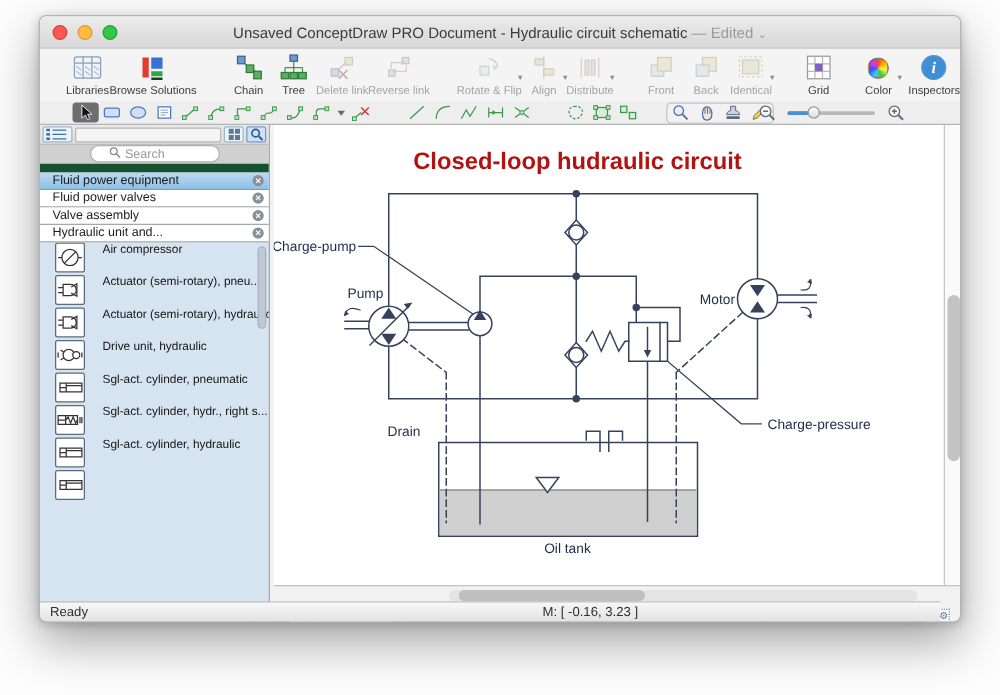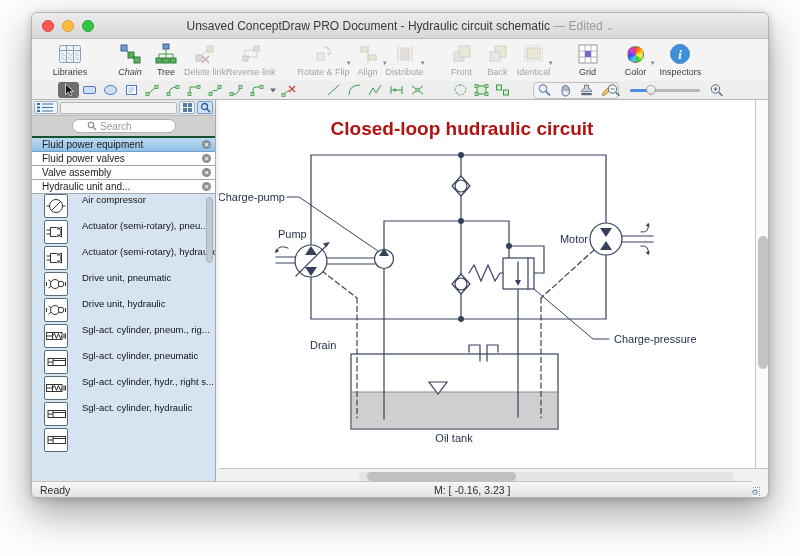--- a/index.html
+++ b/index.html
@@ -47,22 +47,22 @@
   
   .content { position:absolute; left:0; top:87px; right:0; bottom:16px; }
   .sidebar { position:absolute; left:0; top:0; width:184px; height:383px; background:#d6e3f0; border-right:1px solid #a9a9a9; }
   .sb-toolbar { position:absolute; left:0; top:0; right:0; height:16px; background:linear-gradient(#e9e9e9,#dcdcdc);
                 border-bottom:1px solid #bdbdbd; display:flex; align-items:center; padding:0 2px; gap:2px; }
   .sb-btn { height:13px; border:1px solid #9fb6cc; border-radius:2px; background:#eef3f8; display:flex; align-items:center; justify-content:center; }
   .sb-btn.w22 { width:24px; }
   .sb-btn.w15 { width:16px; }
   .sb-btn.active { background:#cfe2f4; border-color:#6f9fd0; }
   .sb-field { flex:1; height:12px; background:#f4f4f4; border:1px solid #b8b8b8; border-radius:2px; }
-  .searchstrip { position:absolute; left:0; top:16px; right:0; height:22px; background:#d0d0d0; border-bottom:2px solid #14532d;
-                 display:flex; align-items:center; justify-content:center; }
+  .searchstrip { position:absolute; left:0; top:16px; right:0; height:22px; background:#d0d0d0; border-bottom:7px solid #14532d;
+                 display:flex; justify-content:center; }
   .searchbox { width:104px; height:14px; background:#fff; border:1px solid #b0b0b0; border-radius:8px;
                display:flex; align-items:center; justify-content:center; gap:3px; }
   .searchbox input { border:none; outline:none; width:60px; font-size:10px; color:#555; background:transparent; font-family:"Liberation Sans",sans-serif; }
   .searchbox input::placeholder { color:#9a9a9a; }
   .cats { position:absolute; left:0; top:38px; right:0; }
   .cat { height:14px; background:#fff; border-bottom:1px solid #a2a8ae; display:flex; align-items:center;
          padding:0 4px 0 10px; font-size:10px; color:#1c1c1c; }
   .cat.selected { background:linear-gradient(#bcdaf2,#8fc0e6); border-bottom:1px solid #6f9fc8; }
   .cat .lbl { flex:1; white-space:nowrap; overflow:hidden; }
   .cat-close { width:9px; height:9px; border-radius:50%; background:#8a8f96; color:#fff; font-size:8px; line-height:9px;
@@ -119,21 +119,32 @@
         <div class="tb-item">
           <div class="tb-icon">
             <svg width="24" height="22" viewBox="0 0 24 22">
               <rect x="1.5" y="2.5" width="21" height="17" rx="2" fill="#eef3f8" stroke="#8aa0b4"></rect>
               <path d="M1.5 7.5h21M8.5 2.5v17M15.5 2.5v17" stroke="#8aa0b4"></path>
               <path d="M3 10l4 3M3 14l4 3M10 10l4 3M10 14l4 3M17 10l4 3M17 14l4 3" stroke="#a8c0d8" stroke-width="1"></path>
             </svg>
           </div>
           <div class="tb-label">Libraries</div>
         </div>
-        <div class="tb-item" style="margin-left: 24px; font-style: italic;">
+        <div class="tb-item">
+          <div class="tb-icon">
+            <svg width="22" height="22" viewBox="0 0 22 22">
+              <rect x="3" y="3" width="5" height="16" fill="#e23b2e"></rect>
+              <rect x="10" y="3" width="9" height="9" fill="#3a6fd8"></rect>
+              <rect x="10" y="14" width="9" height="4" fill="#2ca944"></rect>
+              <rect x="10" y="19" width="9" height="2" fill="#2f2f2f"></rect>
+            </svg>
+          </div>
+          <div class="tb-label">Browse Solutions</div>
+        </div>
+        <div class="tb-item" style="margin-left: 24px;">
           <div class="tb-icon">
             <svg width="22" height="22" viewBox="0 0 22 22">
               <path d="M7 7l3 3M14 12l2 2" stroke="#3c9b49"></path>
               <rect x="2" y="2" width="6" height="6" fill="#6f9ad0" stroke="#41628f"></rect>
               <rect x="9" y="9" width="6" height="6" fill="#58b060" stroke="#2f7a38"></rect>
               <rect x="15" y="14" width="6" height="6" fill="#58b060" stroke="#2f7a38"></rect>
             </svg>
           </div>
           <div class="tb-label">Chain</div>
         </div>
@@ -526,46 +537,21 @@
             <div class="librow">
               <span class="libicon">
                 <svg width="22" height="22" viewBox="0 0 22 22">
                   <g stroke="#333" fill="none">
                     <path d="M1.5 9v4M20.5 9v4M3.5 7l3 2M3.5 15l3-2"></path>
                     <circle cx="10" cy="11" r="4.5" fill="#fff"></circle>
                     <circle cx="16" cy="11" r="2.8" fill="#fff"></circle>
                   </g>
                 </svg>
               </span>
-              <span class="liblabel">Drive unit, pneumatic</span>
-            </div>
-            <div class="librow">
-              <span class="libicon">
-                <svg width="22" height="22" viewBox="0 0 22 22">
-                  <g stroke="#333" fill="none">
-                    <path d="M1.5 9v4M20.5 9v4M3.5 7l3 2M3.5 15l3-2"></path>
-                    <circle cx="10" cy="11" r="4.5" fill="#fff"></circle>
-                    <circle cx="16" cy="11" r="2.8" fill="#fff"></circle>
-                  </g>
-                </svg>
-              </span>
               <span class="liblabel">Drive unit, hydraulic</span>
-            </div>
-            <div class="librow">
-              <span class="libicon">
-                <svg width="22" height="22" viewBox="0 0 22 22">
-                  <g stroke="#333" fill="none">
-                    <rect x="1.5" y="7.5" width="15.5" height="7" fill="#fff"></rect>
-                    <path d="M19 8.5v5M20.5 8.5v5"></path>
-                    <path d="M7.5 7.5v7M1.5 11h6"></path>
-                    <path d="M7.5 11l2-2.5 2 5 2-5 2 5 1.5-2.5"></path>
-                  </g>
-                </svg>
-              </span>
-              <span class="liblabel">Sgl-act. cylinder, pneum., rig...</span>
             </div>
             <div class="librow">
               <span class="libicon">
                 <svg width="22" height="22" viewBox="0 0 22 22">
                   <g stroke="#333" fill="none">
                     <rect x="3" y="7.5" width="17.5" height="7" fill="#fff"></rect>
                     <path d="M8 7.5v7M3 11h5M8 9.5h12.5"></path>
                   </g>
                 </svg>
               </span>

